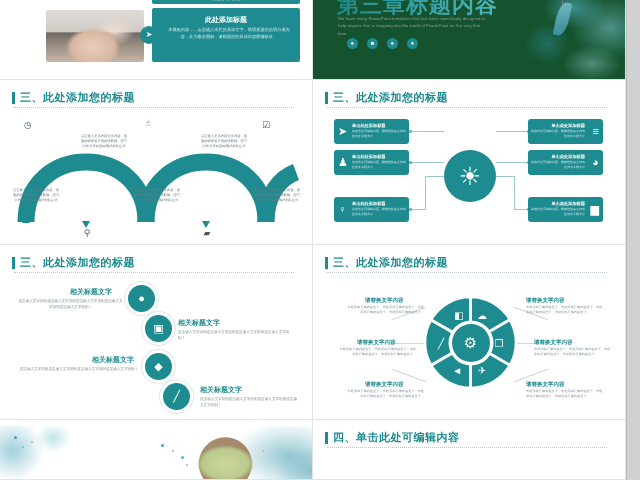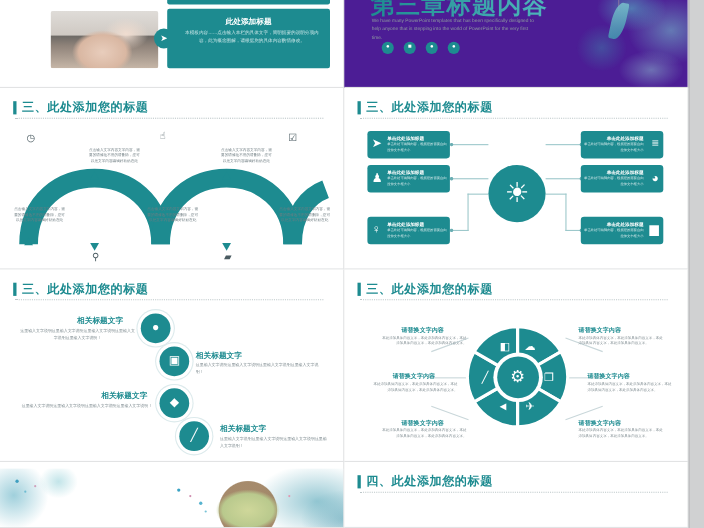--- a/index.html
+++ b/index.html
@@ -40,21 +40,21 @@
              background:#1d8b90; border-radius:2px; }
   .s1-card .h { position:absolute; left:0; right:0; top:7px; text-align:center;
                 font-size:7px; font-weight:bold; color:#ffffff; }
   .s1-card .b { position:absolute; left:16px; right:10px; top:19px; font-size:4.2px;
                 line-height:1.55; color:#cfe9ea; text-align:center; }
   .s1-arrow { position:absolute; left:140px; top:26px; width:18px; height:18px;
               border-radius:50%; background:#1d8b90; color:#fff; font-size:8px;
               line-height:18px; text-align:center; }
 
   
-  .s2 { background:#4c1d95; }
+  .s2 { background:#14532d; }
   .s2-wc { position:absolute; right:-6px; top:-26px; width:150px; height:112px;
     background:
       radial-gradient(ellipse 34% 30% at 62% 30%, rgba(86,177,196,.62) 0%, rgba(86,177,196,0) 62%),
       radial-gradient(ellipse 40% 42% at 86% 48%, rgba(120,196,206,.55) 0%, rgba(120,196,206,0) 66%),
       radial-gradient(ellipse 24% 30% at 44% 62%, rgba(60,150,175,.40) 0%, rgba(60,150,175,0) 64%),
       radial-gradient(ellipse 30% 24% at 74% 80%, rgba(150,212,216,.45) 0%, rgba(150,212,216,0) 66%);
     filter:blur(.4px); }
   .s2-leaf { position:absolute; right:56px; top:2px; width:13px; height:34px;
              background:linear-gradient(160deg,#7fc4cf,#3e93ad);
              border-radius:60% 10% 60% 10%; transform:rotate(12deg); opacity:.85; }
@@ -337,21 +337,21 @@
       <div class="s7-dot" style="left:186px;top:44px;width:2px;height:2px;background:#79c3d6;"></div>
       <div class="s7-dot" style="left:262px;top:30px;width:2px;height:2px;background:#e09ab4;"></div>
       <div class="s7-dot" style="left:14px;top:16px;width:3px;height:3px;background:#3f9fc0;"></div>
       <div class="s7-dot" style="left:22px;top:26px;width:2px;height:2px;background:#6fbcd2;"></div>
       <div class="s7-dot" style="left:31px;top:21px;width:2px;height:2px;background:#cfa0bc;"></div>
     </div>
 
     <div class="slide">
       <div class="shead">
         <div class="bar"></div>
-        <div class="txt">四、此处添加您的标题</div>
+        <div class="txt">四、单击此处可编辑内容</div>
         <div class="rule"></div>
       </div>
     </div>
 
   </div>
 
   <div class="gutter">
     <div class="gutter-line"></div>
   </div>
 </div>

